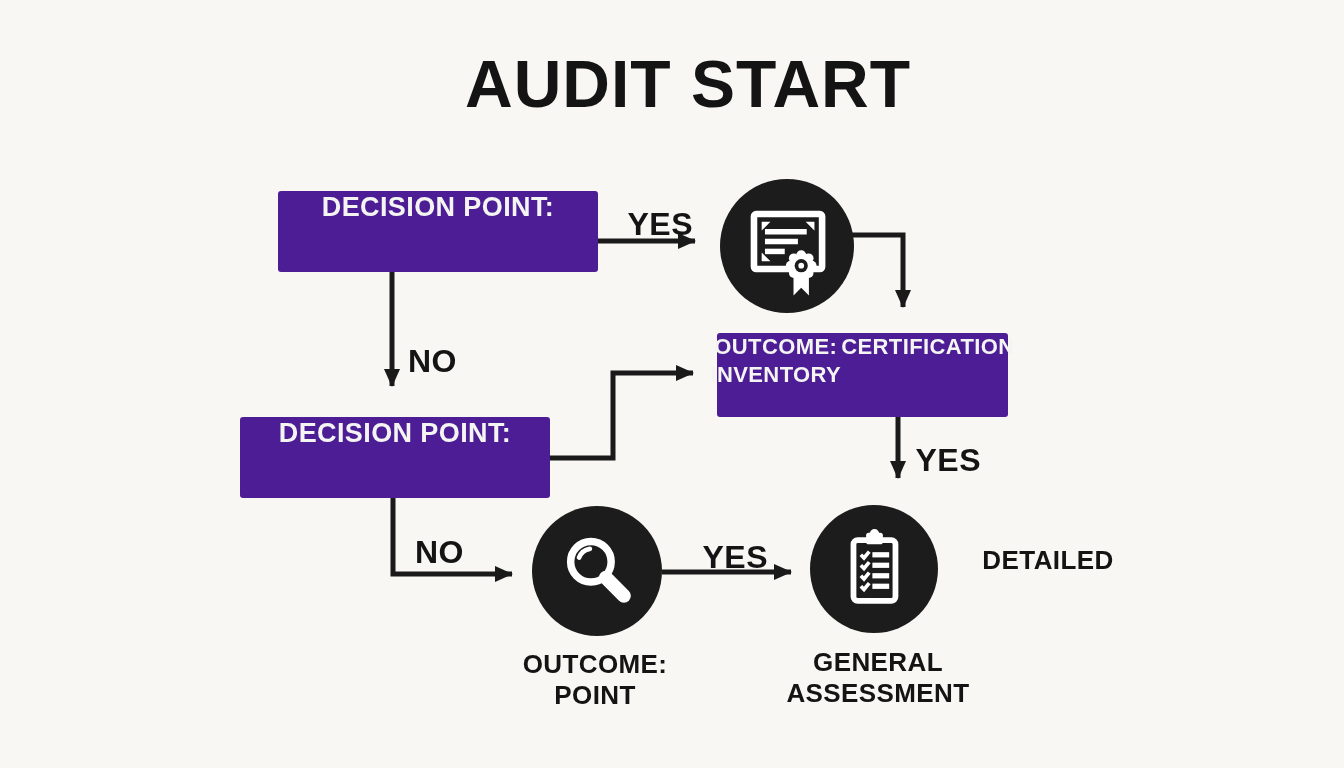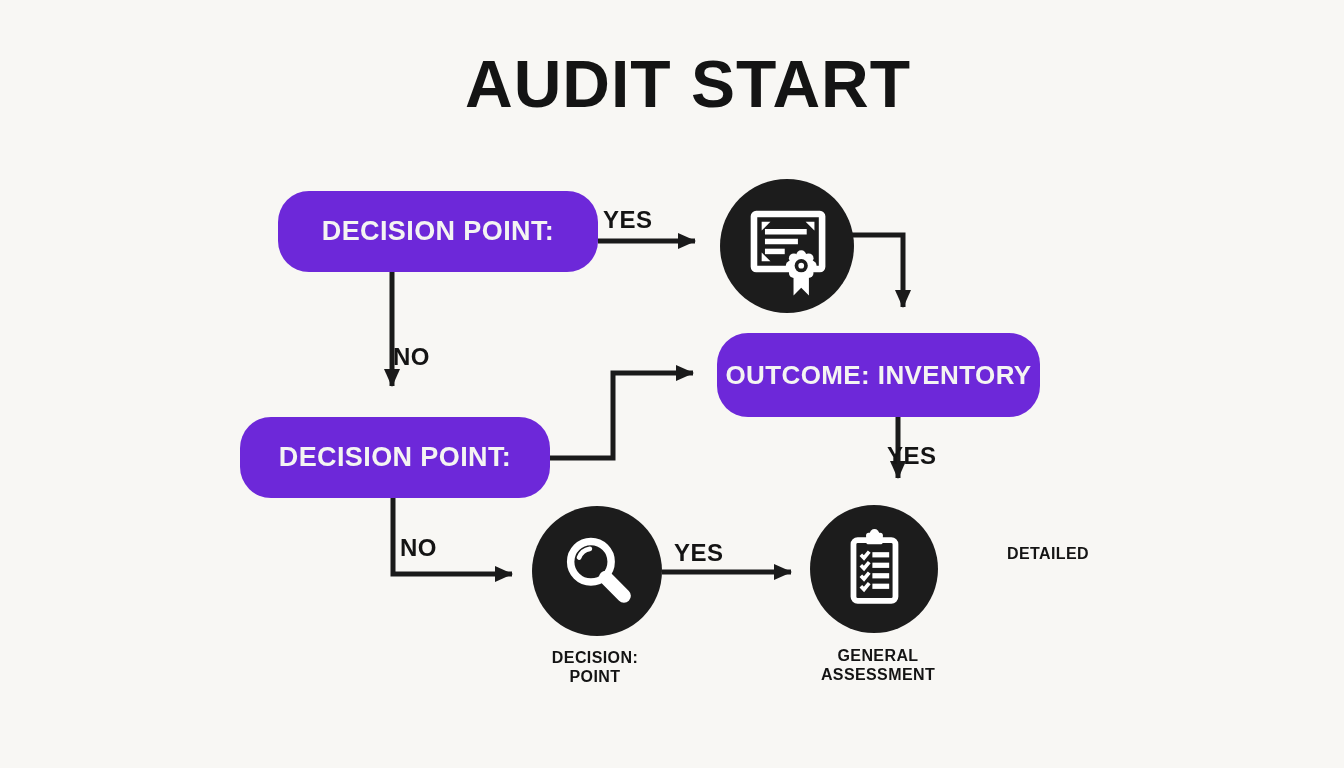--- a/index.html
+++ b/index.html
@@ -18,63 +18,63 @@
     position: absolute;
     top: 46px; left: 16px; width: 100%;
     text-align: center;
     font-size: 66px;
     font-weight: 700;
     letter-spacing: 1px;
     color: #141414;
   }
   .node {
     position: absolute;
-    background: #6d28d9;
-    border-radius: 31px;
+    background: #4c1d95;
+    border-radius: 3px;
     color: #f4f4f2;
     display: flex;
-    flex-direction: column;
+    flex-direction: row;
     justify-content: center;
     text-align: center;
     font-weight: 700;
     line-height: 1.25;
     letter-spacing: 0.4px;
   }
   .node span { display: block; }
   #node-has-inventory   { left: 278px; top: 191px; width: 320px; height: 81px; font-size: 27px; }
   #node-is-detailed     { left: 240px; top: 417px; width: 310px; height: 81px; font-size: 27px; }
-  #node-outcome-cert    { left: 717px; top: 333px; width: 323px; height: 84px; font-size: 26px; }
+  #node-outcome-cert    { left: 717px; top: 333px; width: 291px; height: 84px; font-size: 22px; }
   .circle-node {
     position: absolute;
     background: #1c1c1c;
     border-radius: 50%;
     display: flex;
     align-items: center;
     justify-content: center;
   }
   #circle-certificate { left: 720px; top: 179px; width: 134px; height: 134px; }
   #circle-magnifier   { left: 532px; top: 506px; width: 130px; height: 130px; }
   #circle-clipboard   { left: 810px; top: 505px; width: 128px; height: 128px; }
   .circle-node svg { width: 82%; height: 82%; }
   .edge-label {
     position: absolute;
-    font-size: 24px;
+    font-size: 32px;
     font-weight: 700;
     color: #141414;
-    text-align: left;
+    text-align: right;
     letter-spacing: 0.5px;
   }
   #label-yes-cert    { left: 603px; top: 206px; width: 90px; }
   #label-no-detail   { left: 393px; top: 343px; width: 64px; }
   #label-yes-outcome { left: 887px; top: 442px; width: 94px; }
   #label-no-fret     { left: 400px; top: 534px; width: 64px; }
   #label-yes-assess  { left: 674px; top: 539px; width: 94px; }
   .caption {
     position: absolute;
-    font-size: 16px;
+    font-size: 26px;
     font-weight: 700;
     color: #141414;
     text-align: center;
     line-height: 1.18;
     letter-spacing: 0.4px;
   }
   .caption span { display: block; }
   #caption-detailed-review    { left: 963px; top: 545px; width: 170px; }
   #caption-outcome-fret       { left: 495px; top: 649px; width: 200px; }
   #caption-general-assessment { left: 753px; top: 647px; width: 250px; }
@@ -110,20 +110,21 @@
   <div class="node" id="node-has-inventory">
     <span>DECISION POINT:</span>
   </div>
 
   <div class="node" id="node-is-detailed">
     <span>DECISION POINT:</span>
   </div>
 
   <div class="node" id="node-outcome-cert">
     <span>OUTCOME: INVENTORY</span>
+    <span>CERTIFICATION</span>
   </div>
 
   <div class="circle-node" id="circle-certificate">
     <svg viewBox="0 0 100 100">
       <rect x="20" y="21" width="62" height="50" rx="2" stroke="#ffffff" stroke-width="6" fill="none"></rect>
       <polygon points="27,28 35,28 27,36" fill="#ffffff"></polygon>
       <polygon points="75,28 67,28 75,36" fill="#ffffff"></polygon>
       <polygon points="27,64 35,64 27,56" fill="#ffffff"></polygon>
       <path d="M30,37 H68" stroke="#ffffff" stroke-width="5"></path>
       <path d="M30,46 H60" stroke="#ffffff" stroke-width="5"></path>
@@ -172,21 +173,21 @@
   <div class="edge-label" id="label-yes-cert">YES</div>
   <div class="edge-label" id="label-no-detail">NO</div>
   <div class="edge-label" id="label-yes-outcome">YES</div>
   <div class="edge-label" id="label-no-fret">NO</div>
   <div class="edge-label" id="label-yes-assess">YES</div>
 
   <div class="caption" id="caption-detailed-review">
     <span>DETAILED</span>
   </div>
   <div class="caption" id="caption-outcome-fret">
-    <span>DECISION:</span>
+    <span>OUTCOME:</span>
     <span>POINT</span>
   </div>
   <div class="caption" id="caption-general-assessment">
     <span>GENERAL</span>
     <span>ASSESSMENT</span>
   </div>
 
 </div>
 
 </body></html>

